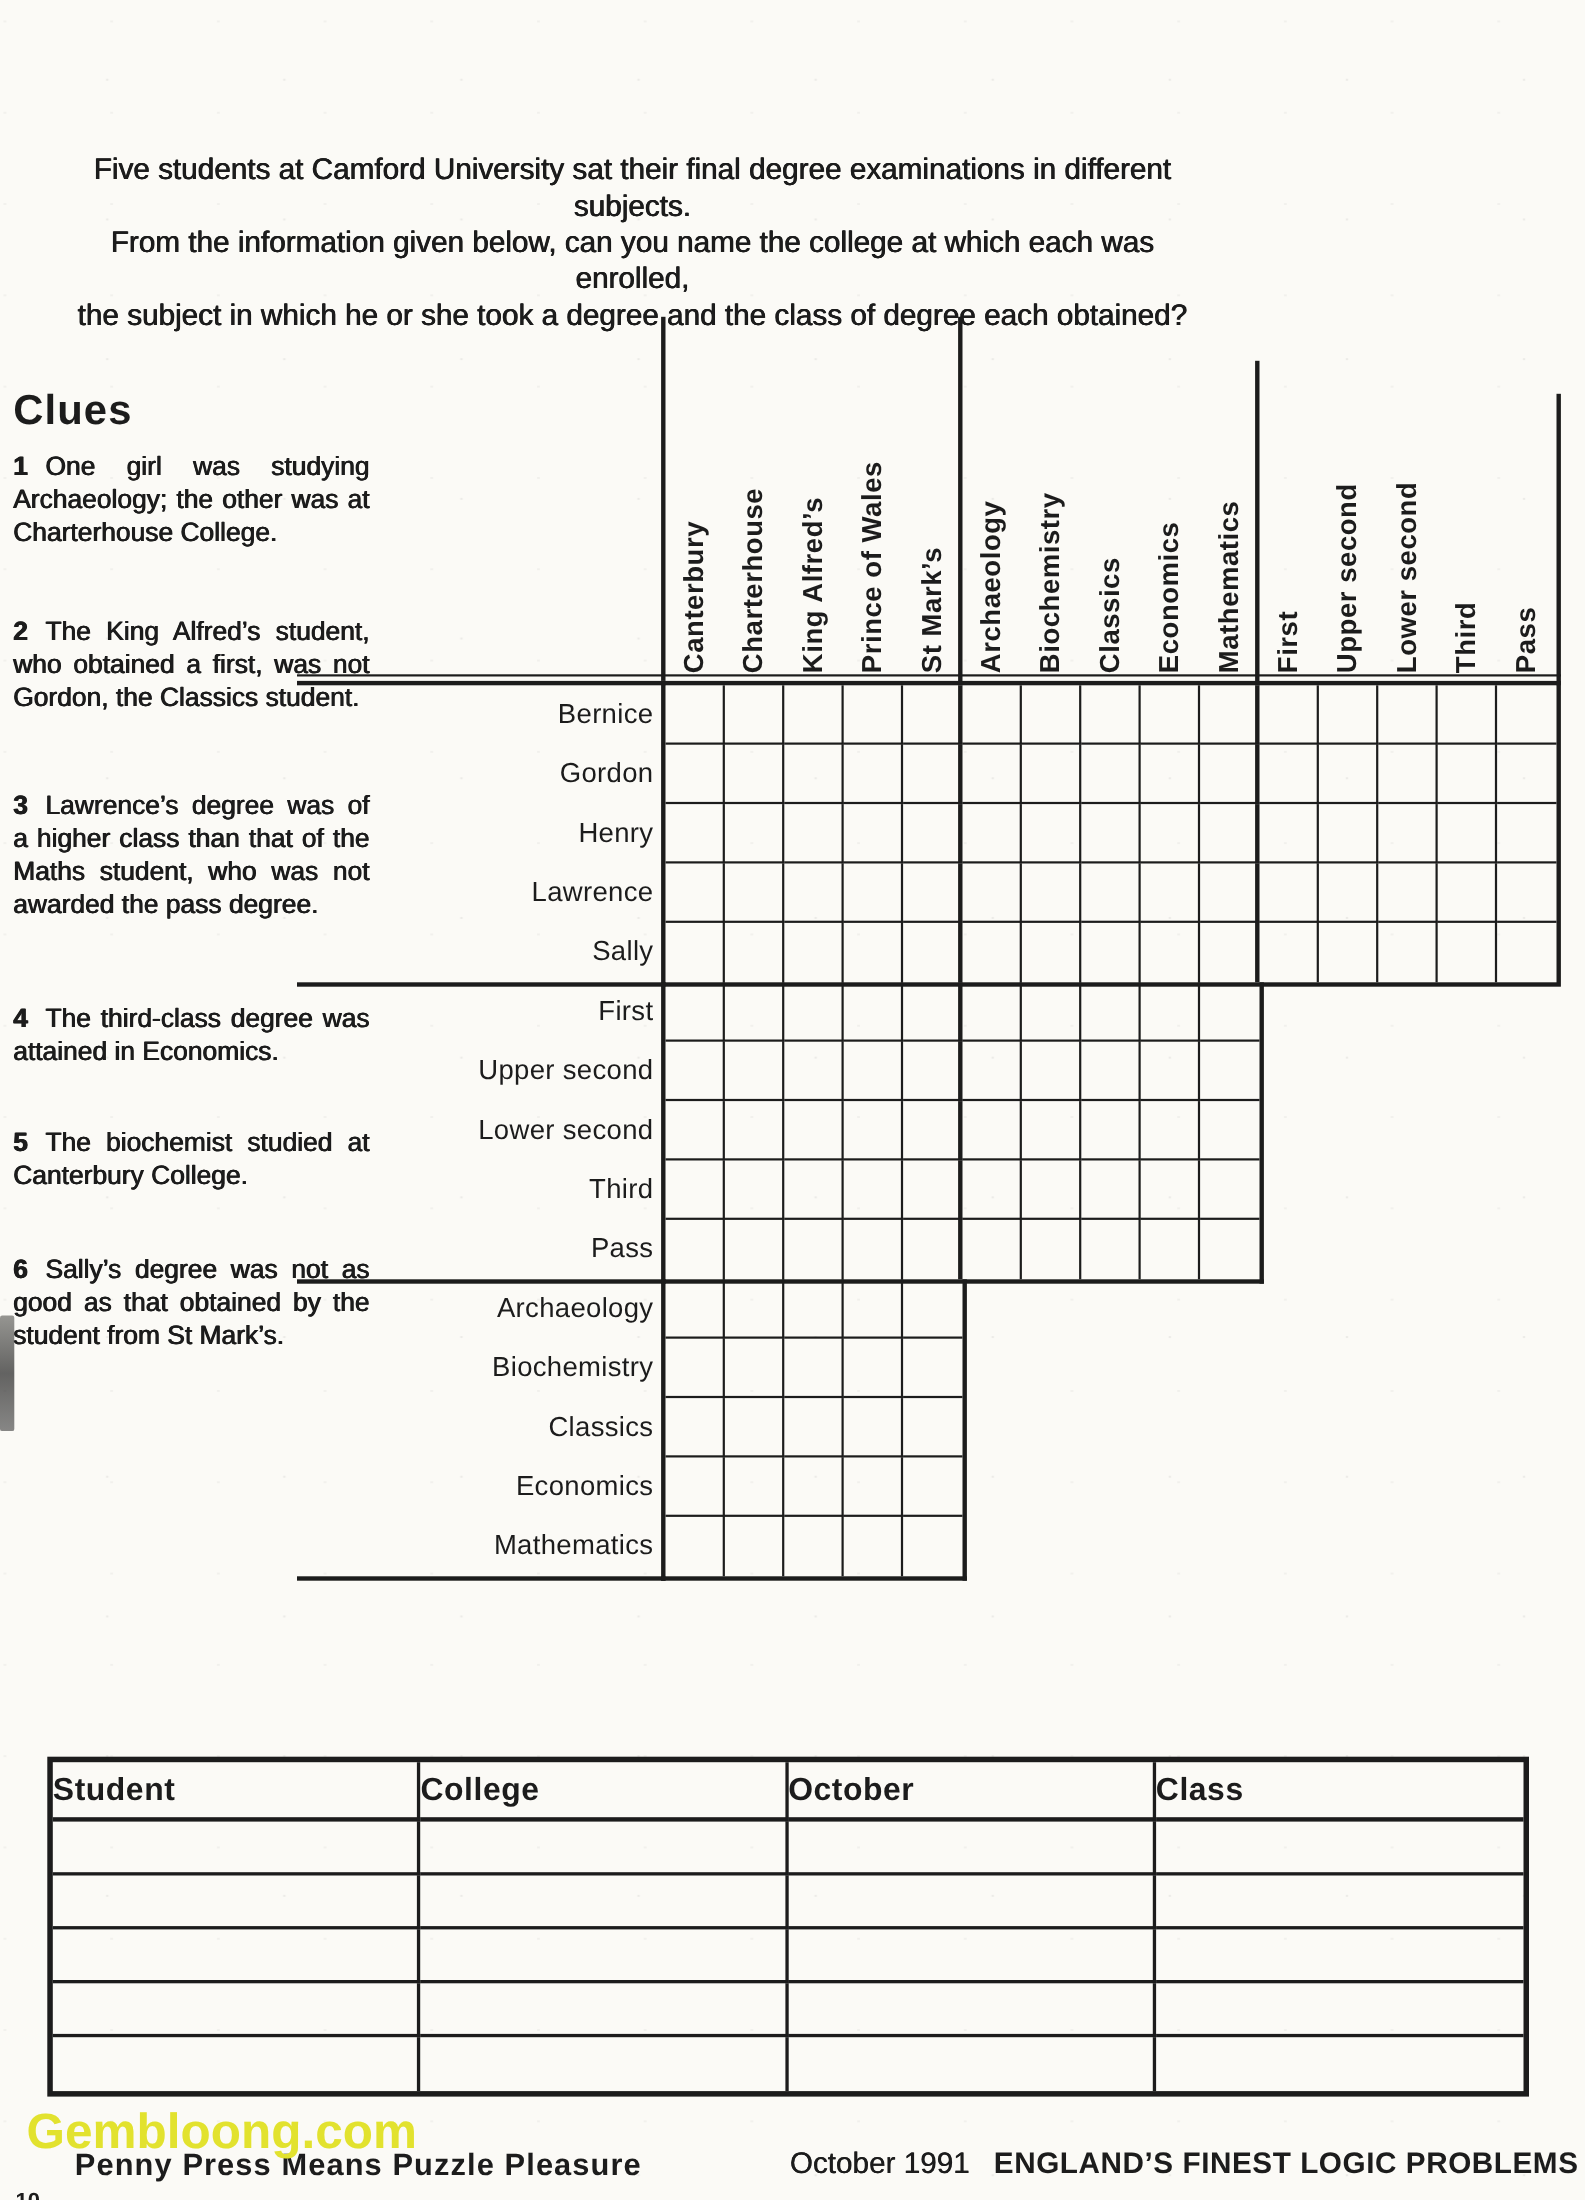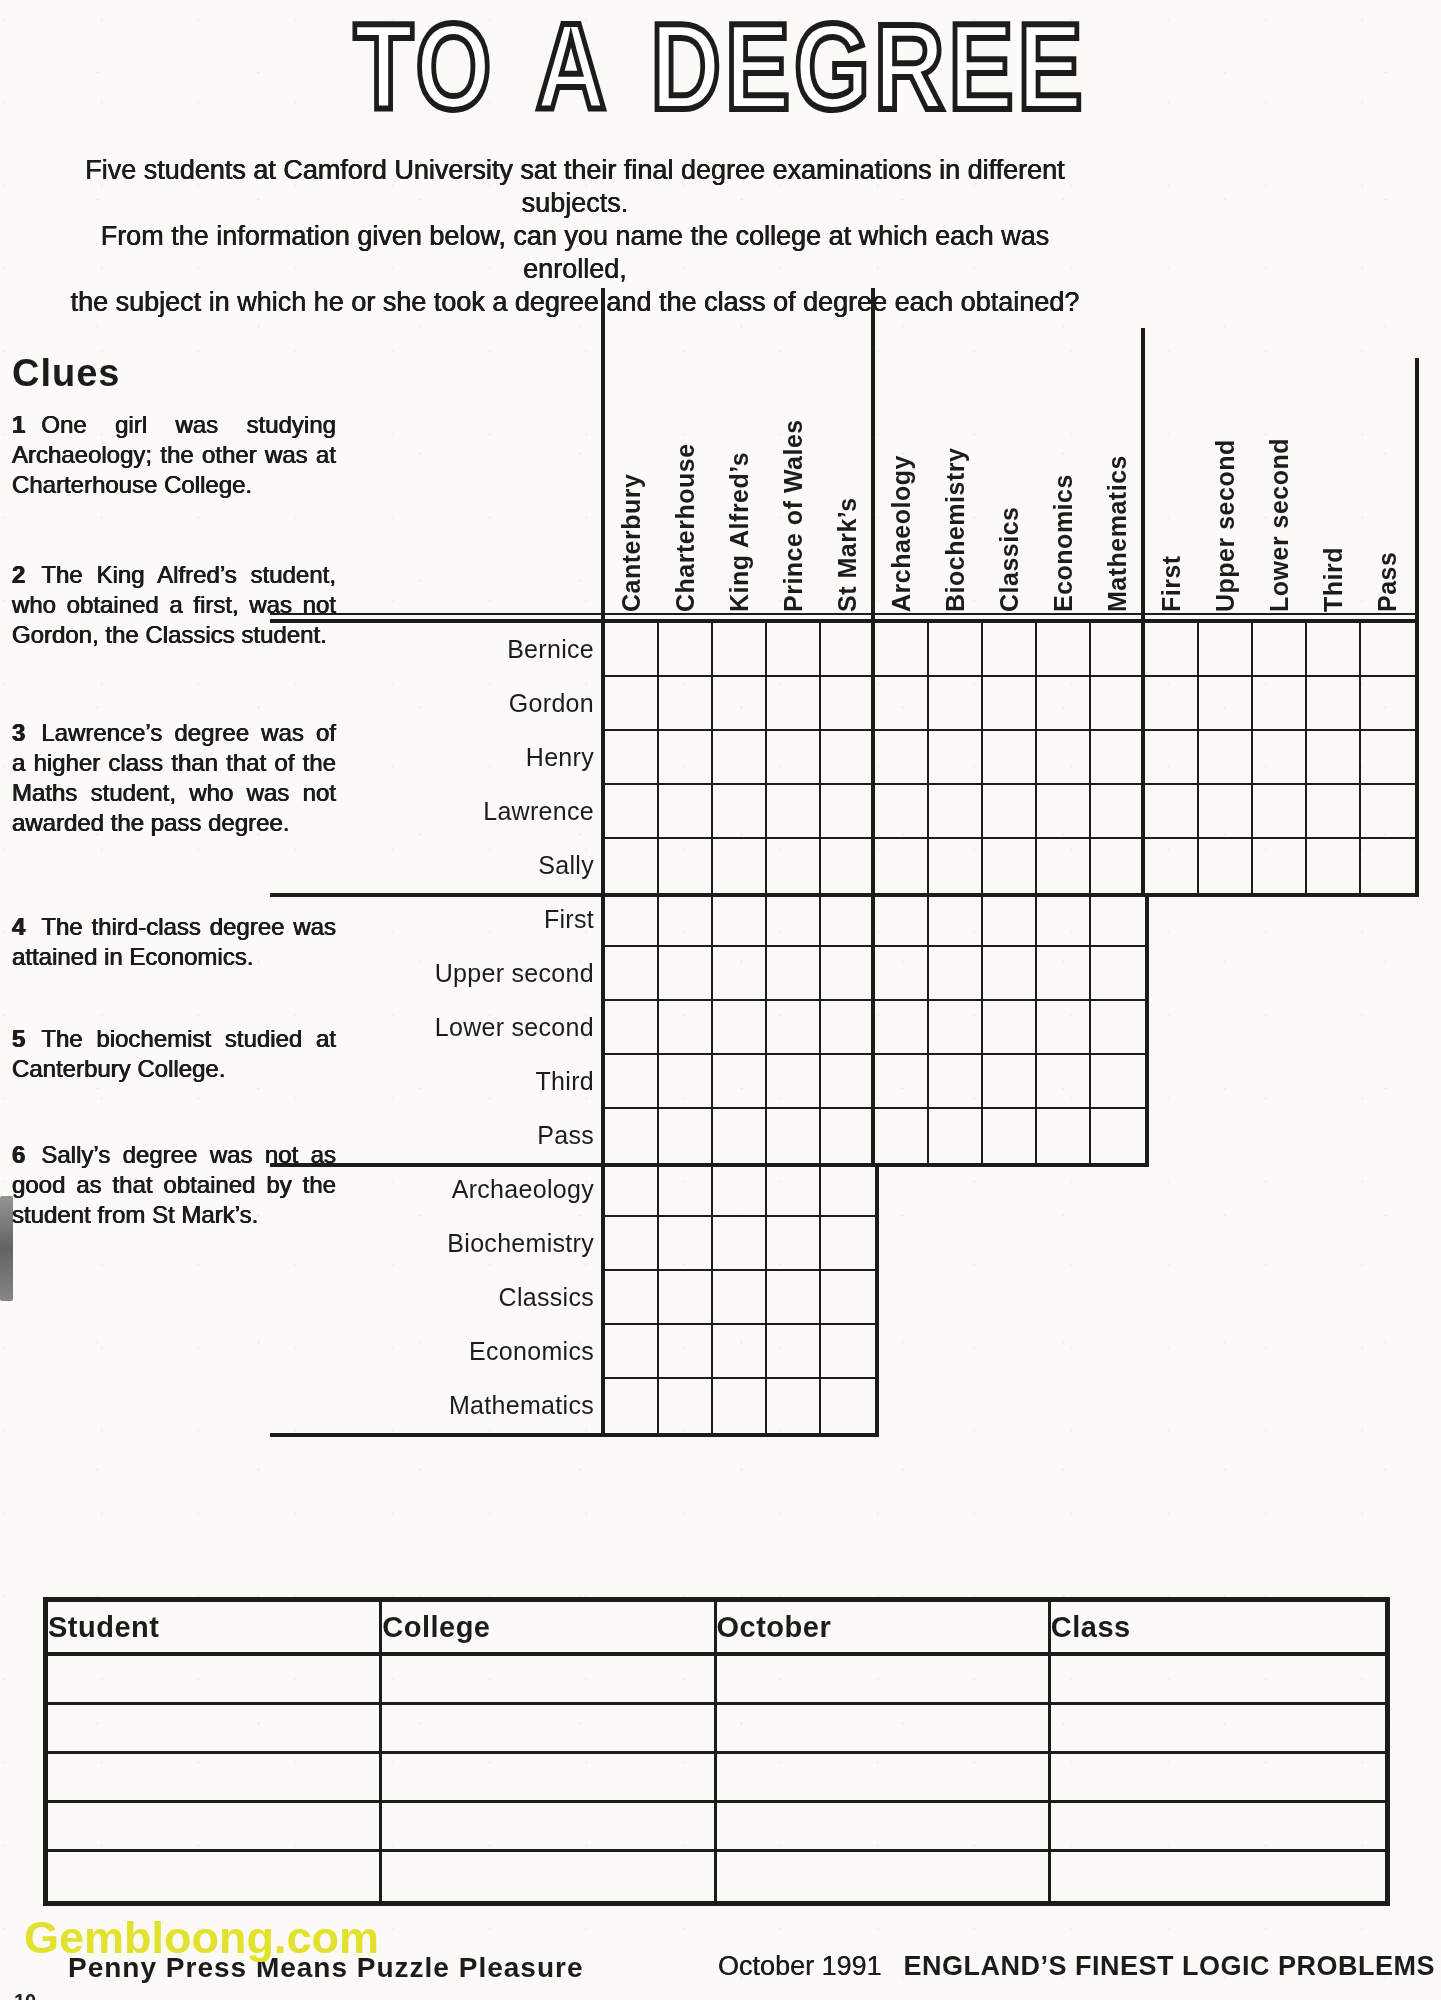--- a/index.html
+++ b/index.html
@@ -17,21 +17,21 @@
   .title-wrap{position:absolute;left:0;right:0;top:6px;text-align:center;}
   .title-text{display:inline-block;font-size:122px;line-height:1.0;font-weight:bold;
     letter-spacing:5px;word-spacing:16px;color:#ffffff;
     -webkit-text-stroke:6px var(--ink,#1c1c1c);
     text-shadow:0 0 1px var(--ink,#1c1c1c);
     transform:scaleX(.8) scaleY(1.0);transform-origin:center top;}
 
   
   .intro{position:absolute;left:55px;top:138px;width:1040px;text-align:center;
     font-size:27px;line-height:33px;
-    text-shadow:.35px 0 0 currentColor,-.35px 0 0 currentColor;margin-top:16px;}
+    text-shadow:.35px 0 0 currentColor,-.35px 0 0 currentColor;}
 
   
   .clues-heading{position:absolute;left:12px;top:352px;font-size:38px;font-weight:bold;letter-spacing:1px;}
   .clue{position:absolute;left:12px;width:324px;font-size:24px;line-height:30px;
     text-align:justify;
     text-shadow:.4px 0 0 currentColor,-.4px 0 0 currentColor;}
   .clue-num{font-weight:bold;margin-right:16px;}
 
   
   .hline,.vline{position:absolute;background:var(--ink,#1c1c1c);}
@@ -73,23 +73,20 @@
   .magazine{font-weight:bold;margin-left:22px;letter-spacing:.5px;}
 
   .smudge{position:absolute;left:0;top:1196px;width:13px;height:105px;
     background:linear-gradient(180deg,#6a6a66,#222,#555);opacity:.7;border-radius:2px;}
 </style>
 </head>
 <body>
 
 <div id="page">
 
-  <div class="title-wrap">
-    <span class="title-text">TO A DEGREE</span>
-  </div>
 
   <div class="intro">
     <div>Five students at Camford University sat their final degree examinations in different subjects.</div>
     <div>From the information given below, can you name the college at which each was enrolled,</div>
     <div>the subject in which he or she took a degree and the class of degree each obtained?</div>
   </div>
 
   <div class="clues-heading">Clues</div>
 
   <div class="clue" style="top:410px">

